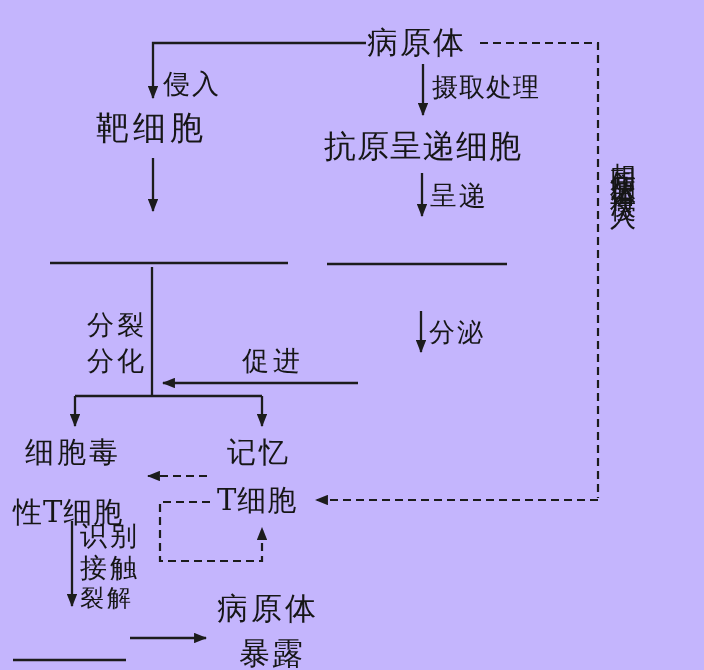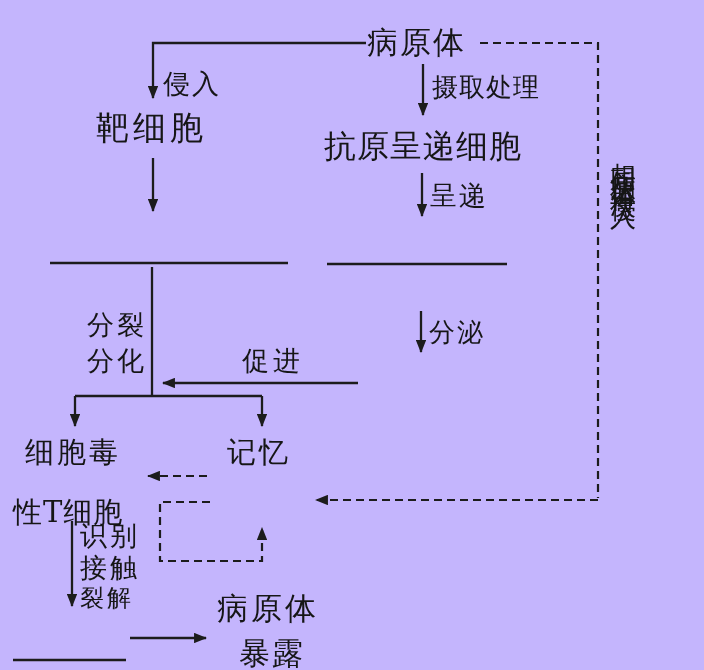--- a/index.html
+++ b/index.html
@@ -103,20 +103,21 @@
 
   <div class="lbl" style="left:87px; top:311px; font-size:27px; letter-spacing:3px;text-align:right;">分裂</div>
   <div class="lbl" style="left:87px; top:347px; font-size:27px; letter-spacing:3px;">分化</div>
 
   <div class="lbl" style="left:224px; top:347px; font-size:27px; letter-spacing:4px;margin-left:18px;">促进</div>
 
   <div class="lbl" style="left:25px; top:437px; font-size:29px; letter-spacing:3px;">细胞毒</div>
   <div class="lbl" style="left:13px; top:485px; font-size:29px; letter-spacing:1px;margin-top:12px;">性T细胞</div>
 
   <div class="lbl" style="left:227px; top:437px; font-size:29px; letter-spacing:3px;">记忆</div>
+  <div class="lbl" style="left:217px; top:485px; font-size:29px; letter-spacing:1px;">T细胞</div>
 
   <div class="lbl" style="left:80px; top:522px; font-size:27px; letter-spacing:3px;">识别</div>
   <div class="lbl" style="left:80px; top:554px; font-size:27px; letter-spacing:3px;">接触</div>
   <div class="lbl" style="left:80px; top:586px; font-size:24px; letter-spacing:3px;">裂解</div>
 
   <div class="lbl" style="left:217px; top:592px; font-size:31px; letter-spacing:3px;">病原体</div>
   <div class="lbl" style="left:239px; top:637px; font-size:31px; letter-spacing:2px;">暴露</div>
 
   <div class="vtext" style="left:609px; top:142px; font-size:26px; letter-spacing:5px;">相同病原体再次侵入</div>
 

